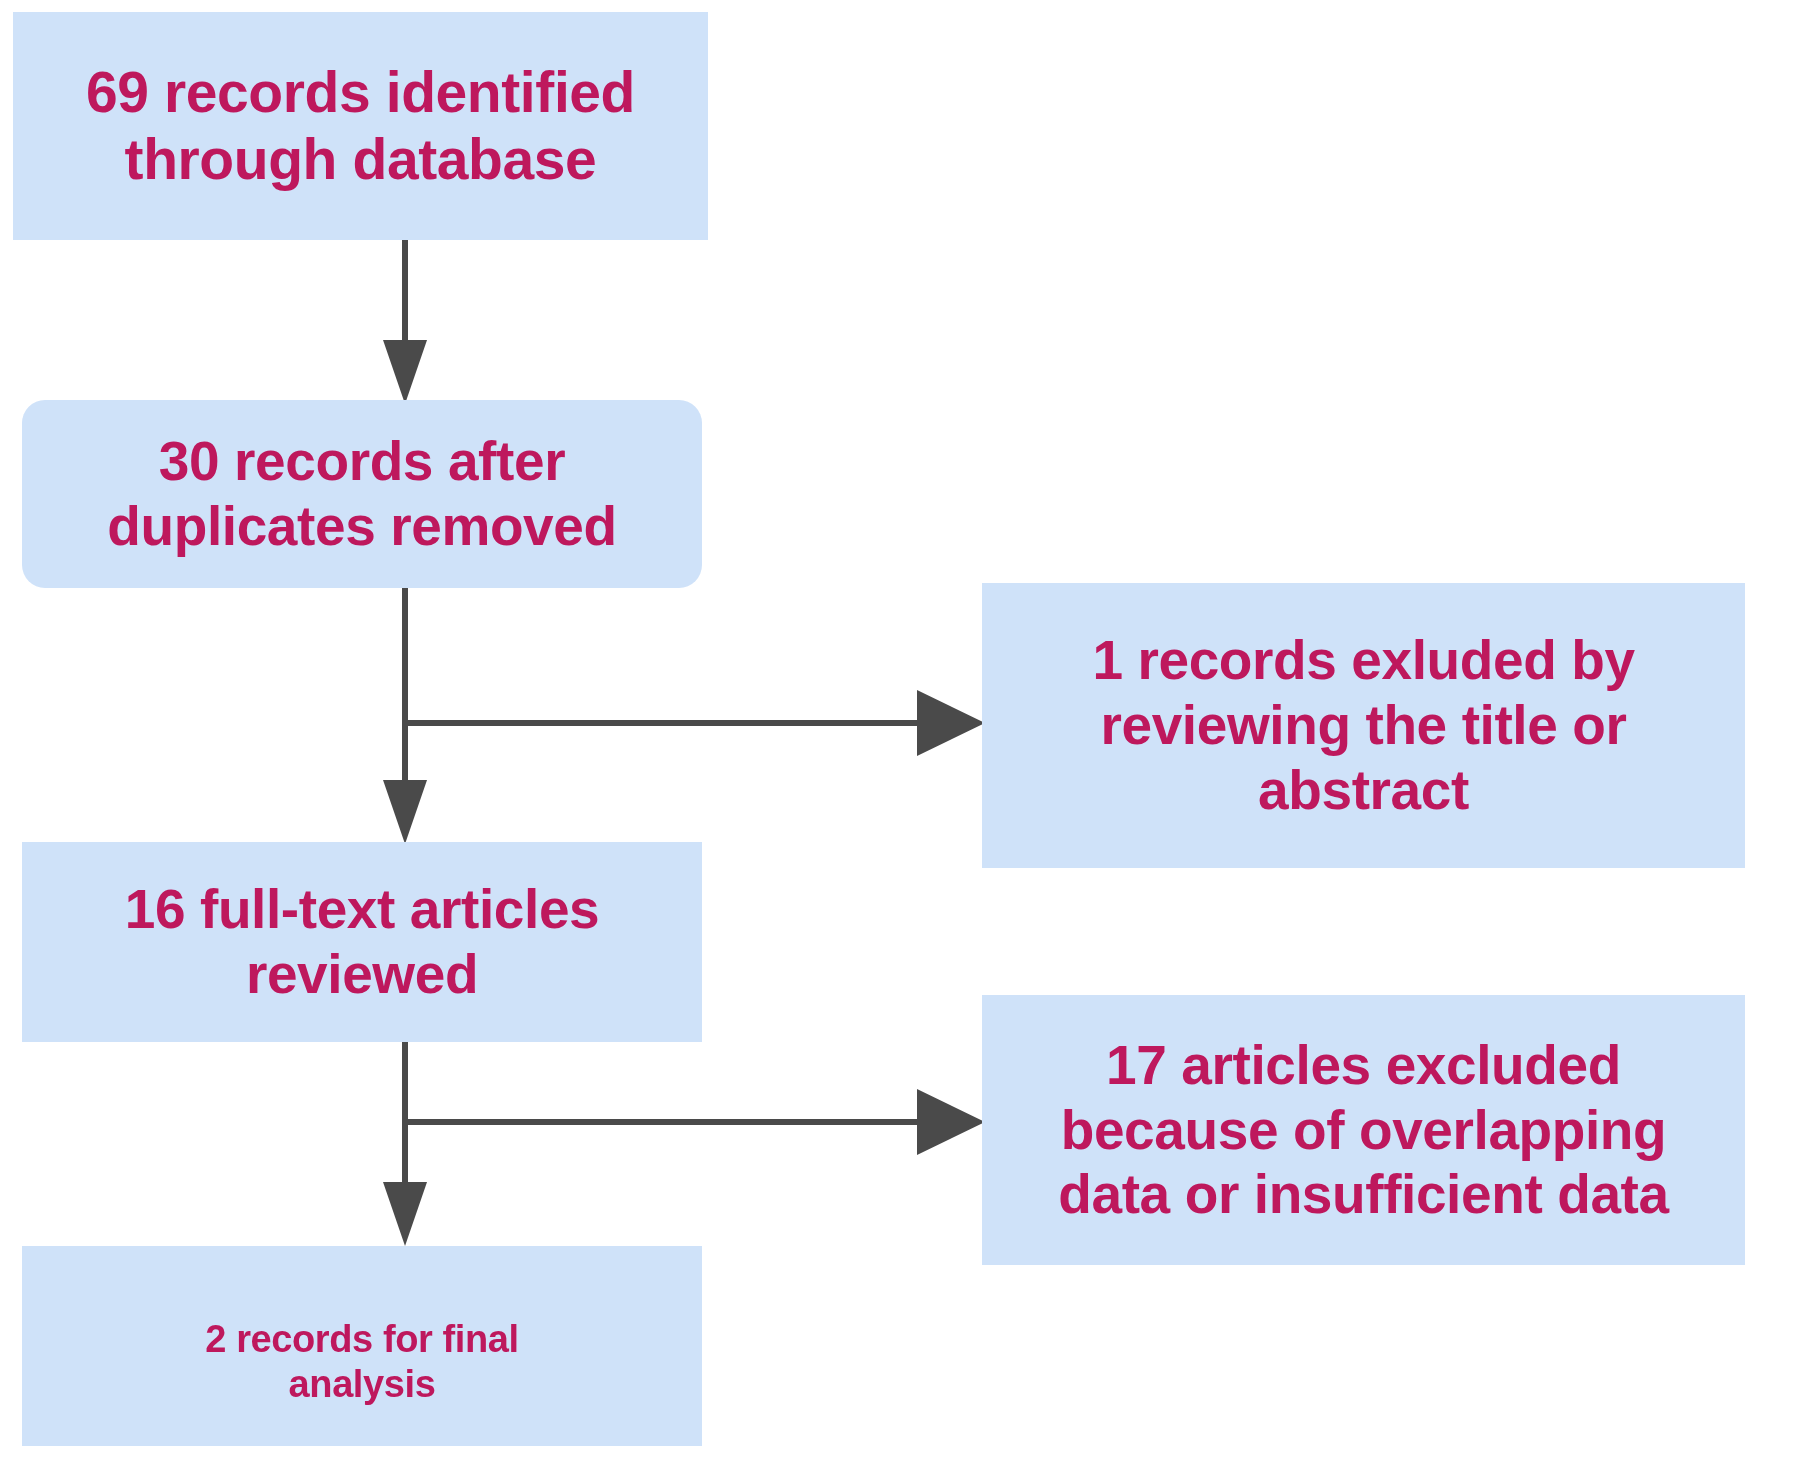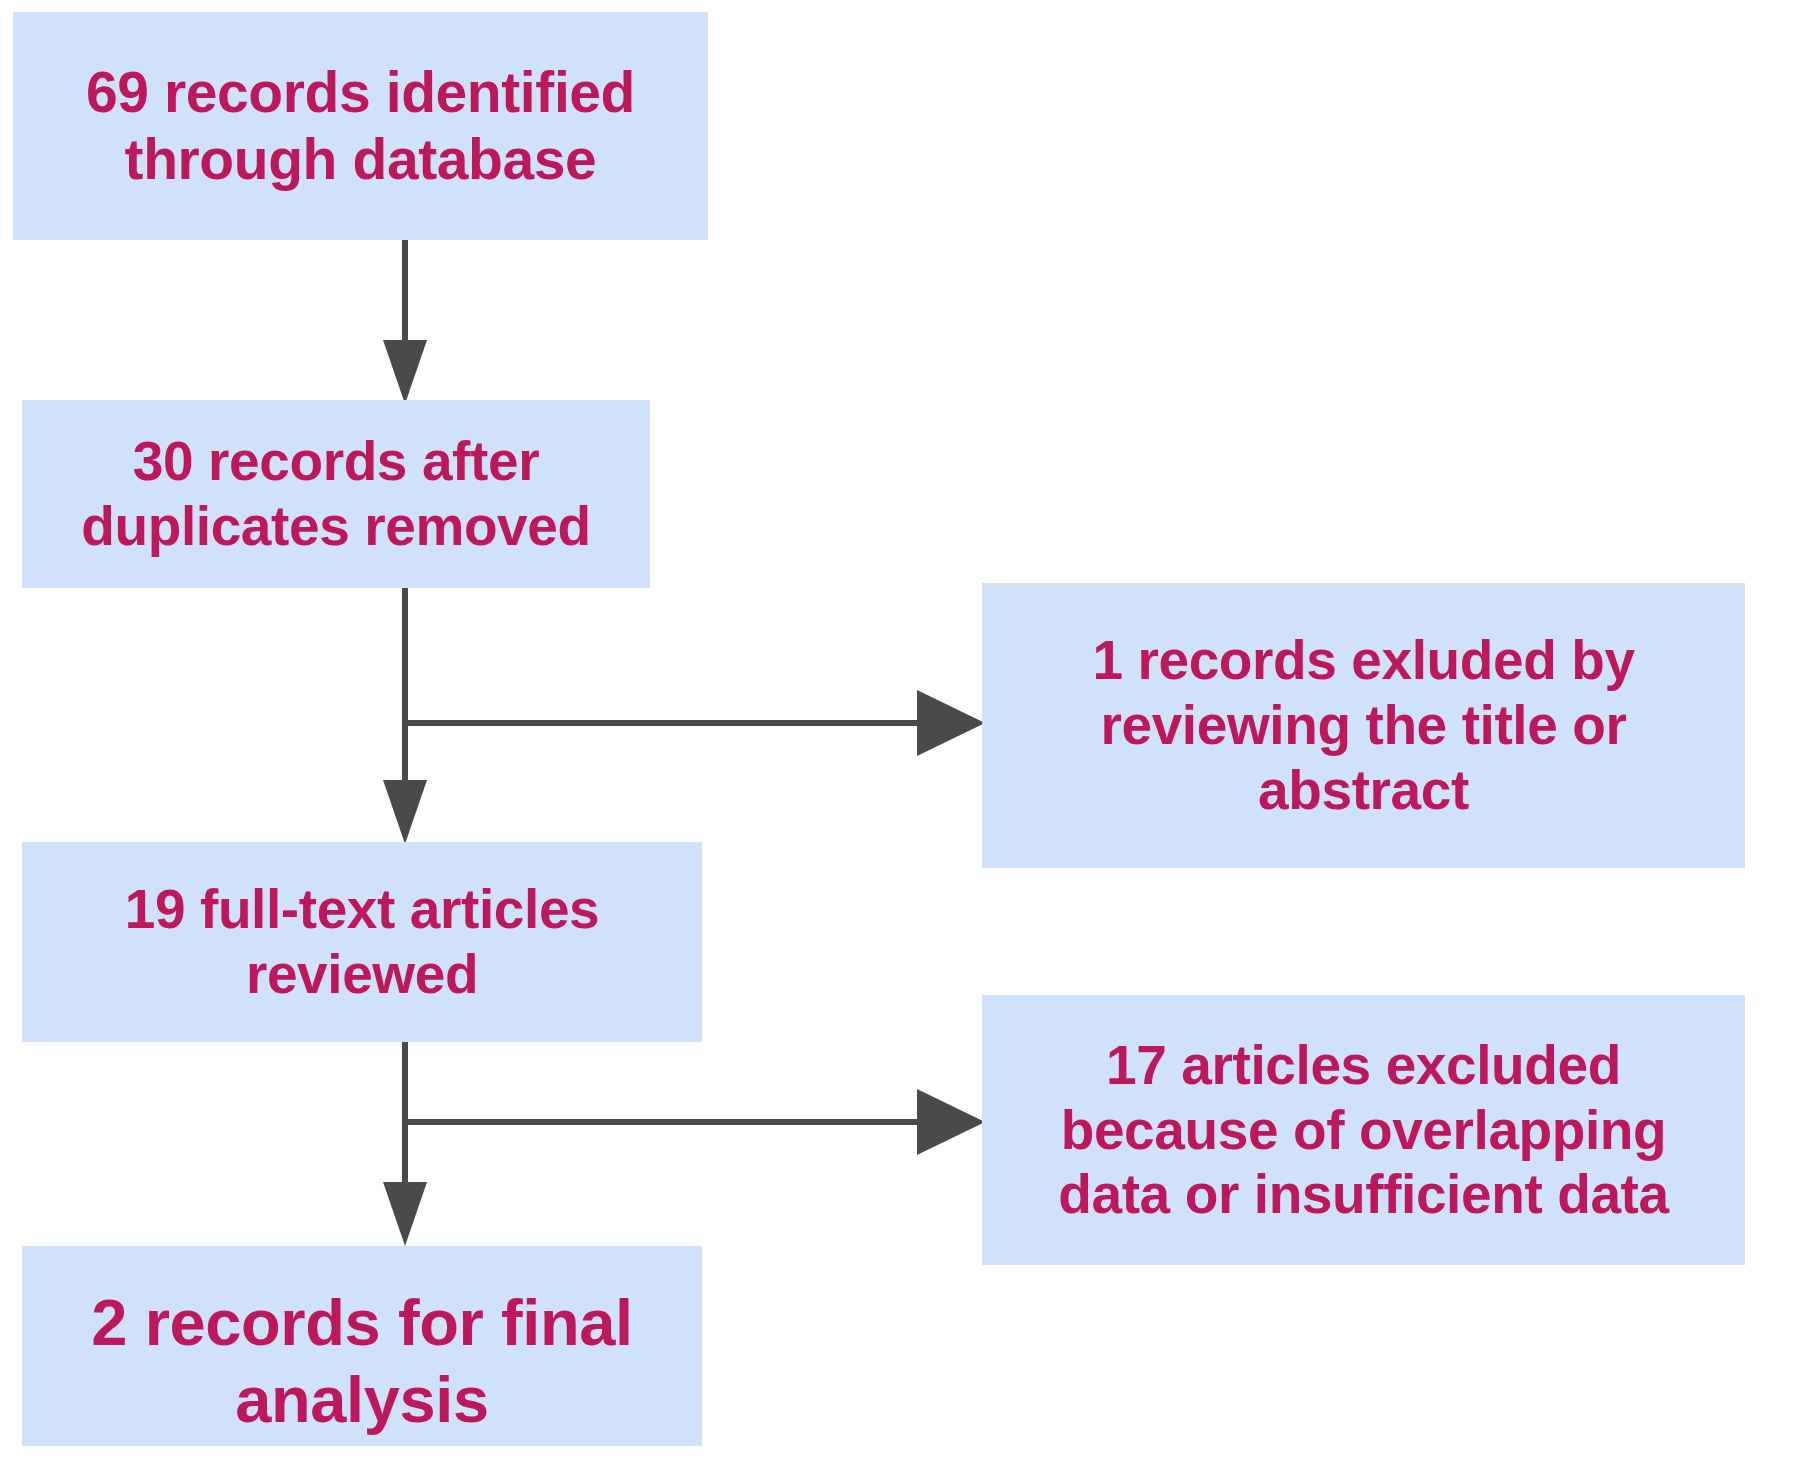--- a/index.html
+++ b/index.html
@@ -30,28 +30,28 @@
     color: #be185d;
     line-height: 1.18;
     letter-spacing: -0.4px;
     white-space: pre-line;
     padding: 0 10px;
   }
   
   #box-identified       { left: 13px;  top: 12px;   width: 695px;  height: 228px; }
   #box-identified .node-text   { font-size: 57px; }
 
-  #box-duplicates       { left: 22px;  top: 400px;  width: 628px;  height: 188px; }
+  #box-duplicates       { left: 22px;  top: 400px;  width: 680px;  height: 188px; border-radius: 23px; }
   #box-duplicates .node-text   { font-size: 55px; }
 
   #box-fulltext         { left: 22px;  top: 842px;  width: 680px;  height: 200px; }
   #box-fulltext .node-text     { font-size: 55px; }
 
   #box-final            { left: 22px;  top: 1246px; width: 680px;  height: 200px; }
-  #box-final .node-text        { font-size: 65px; margin-top: 31px; }
+  #box-final .node-text        { font-size: 38px; margin-top: 31px; }
 
   
   #box-excluded-title   { left: 982px; top: 583px;  width: 763px;  height: 285px; }
   #box-excluded-title .node-text  { font-size: 55px; }
 
   #box-excluded-data    { left: 982px; top: 995px;  width: 763px;  height: 270px; }
   #box-excluded-data .node-text   { font-size: 55px; }
 
   
   .conn-line {
@@ -118,21 +118,21 @@
   <div class="conn-line h-line" id="conn2b-line"></div>
   <div class="arrow-right" id="conn2b-head"></div>
 
   <div class="node-box" id="box-excluded-title">
     <span class="node-text">1 records exluded by
 reviewing the title or
 abstract</span>
   </div>
 
   <div class="node-box" id="box-fulltext">
-    <span class="node-text">19 full-text articles
+    <span class="node-text">16 full-text articles
 reviewed</span>
   </div>
 
   <div class="conn-line v-line" id="conn3-line"></div>
   <div class="arrow-down" id="conn3-head"></div>
 
   <div class="conn-line h-line" id="conn3b-line"></div>
   <div class="arrow-right" id="conn3b-head"></div>
 
   <div class="node-box" id="box-excluded-data">

